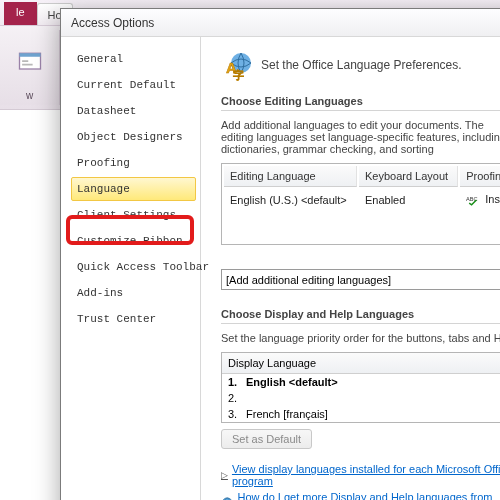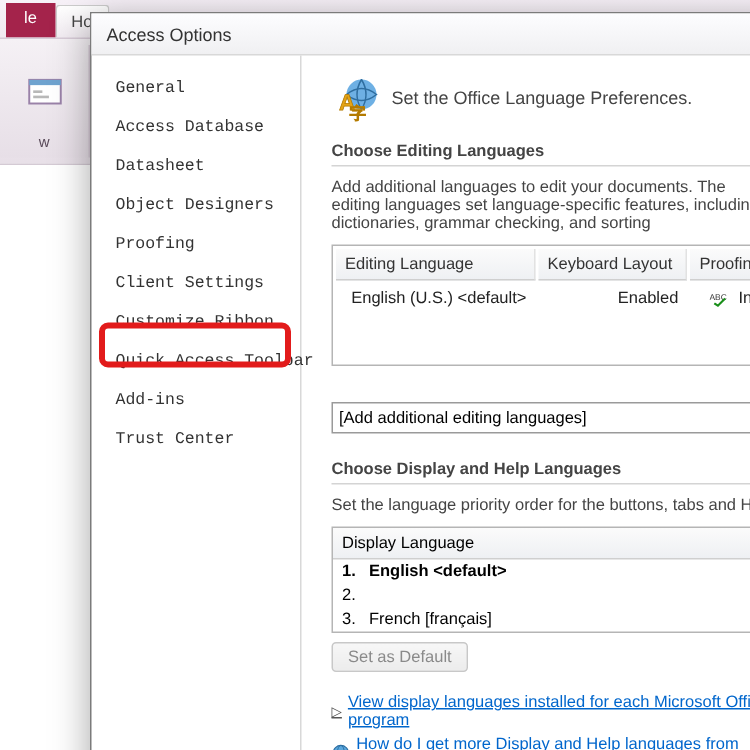--- a/index.html
+++ b/index.html
@@ -79,21 +79,21 @@
   }
   .section-desc { font-size: 11px; color:#444; margin-bottom:8px; }
 
   .edit-table {
     border: 1px solid #b5b5b5; width: 100%; font-size: 11px;
     background:#fff; margin-bottom: 24px;
   }
   .edit-table th, .edit-table td { text-align:left; padding: 4px 6px; }
   .edit-table thead tr { background: linear-gradient(#fbfbfb,#eef0f3); }
   .edit-table th { border-bottom:1px solid #cfcfcf; border-right:1px solid #e2e2e2; font-weight:normal; color:#333;}
-  .edit-table td { color:#222;text-align:right; }
+  .edit-table td { color:#222; }
   .edit-table td .abc-icon { display:inline-block; width:16px; height:12px; vertical-align:middle; }
 
   .dropdown {
     display:flex; width: 340px; height:21px; border:1px solid #9a9a9a;
     align-items:center; background:#fff; font-size:11px; padding-left:4px;
     margin-bottom: 18px;
   }
 
   .display-box {
     border: 1px solid #b5b5b5; width: 300px; font-size: 11px; background:#fff;
@@ -144,24 +144,25 @@
       </svg>
     <span>Paste</span>
   </div>
 </div>
 
 <div class="dialog">
   <div class="dialog-title">Access Options</div>
   <div class="dialog-body">
     <div class="nav">
       <div class="nav-item">General</div>
-      <div class="nav-item">Access Database</div>
+      <div class="nav-item">Current Default</div>
       <div class="nav-item">Datasheet</div>
       <div class="nav-item">Object Designers</div>
       <div class="nav-item">Proofing</div>
+      <div class="nav-item active">Language</div>
       <div class="nav-item">Client Settings</div>
       <div class="nav-item">Customize Ribbon</div>
       <div class="nav-item">Quick Access Toolbar</div>
       <div class="nav-item">Add-ins</div>
       <div class="nav-item">Trust Center</div>
     </div>
 
     <div class="content">
       <div class="heading-row">
         <svg class="lang-icon" viewBox="0 0 32 32">

